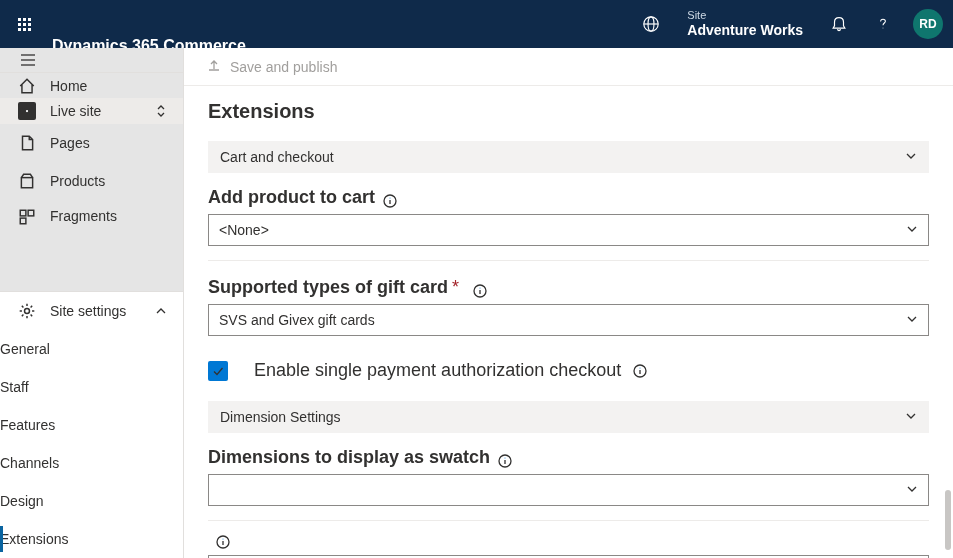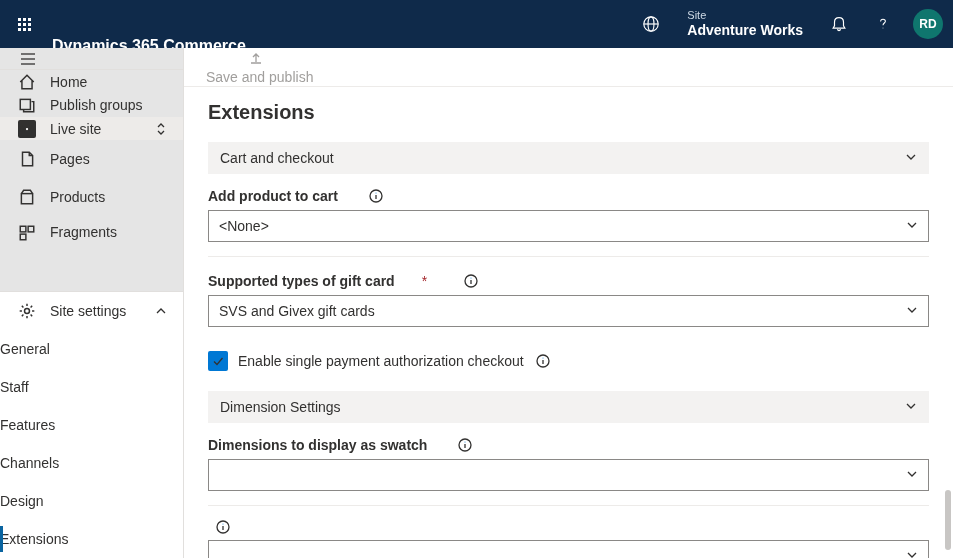--- a/index.html
+++ b/index.html
@@ -144,21 +144,20 @@
     border-bottom: 1px solid #edebe9;
     display: flex;
     align-items: center;
     padding-left: 22px;
   }
   .cmd {
     display: flex;
     align-items: center;
     color: #a19f9d;
     cursor: default;
-    flex-direction: column;
   }
   .cmd svg { width: 16px; height: 16px; margin-right: 8px; }
 
   .content {
     padding: 14px 24px 0 24px;
     overflow: auto;
     position: relative;
   }
   .page-title { font-size: 20px; font-weight: 600; margin-bottom: 18px; }
 
@@ -172,25 +171,24 @@
     align-items: center;
     padding: 0 12px;
     font-size: 14px;
     color: #323130;
     cursor: pointer;
   }
   .section-head .flex { flex: 1; }
   .field { margin-top: 14px; }
   .field-label {
     display: flex;
-    align-items: center;
-    font-size: 14px;
+    align-items: flex-end;
+    font-size: 18px;
     font-weight: 600;
     margin-bottom: 6px;
-    gap: 23px;
   }
   .field-label .req { color: #a4262c; margin-left: 4px; font-weight: 400;}
   .info-ico {
     width: 14px; height: 14px;
     margin-left: 8px;
     cursor: pointer;
     display: inline-flex;
     align-items: center;
     justify-content: center;
   }
@@ -216,21 +214,21 @@
   }
   .chkbox {
     width: 20px; height: 20px;
     background: #0078d4;
     border-radius: 2px;
     display: flex; align-items: center; justify-content: center;
     cursor: pointer;
     margin-right: 10px;
   }
   .chkbox svg { width: 14px; height: 14px; }
-  .chk-label { font-size: 14px; }
+  .chk-label { font-size: 18px; margin-left: 16px; }
 
   .hr { height: 1px; background: #edebe9; margin: 14px 0; }
   .scroll-thumb {
     position: absolute;
     right: 2px;
     bottom: 8px;
     width: 6px;
     height: 60px;
     background: #c8c6c4;
     border-radius: 3px;
@@ -295,29 +293,20 @@
 
     <div class="nav-item">
       <span class="ico">
           <svg viewBox="0 0 16 16">
             <path d="M2 8 L8 2 L14 8 M3.5 6.8 L3.5 14 L12.5 14 L12.5 6.8"></path>
           </svg>
         </span>
       <span class="txt">Home</span>
     </div>
 
-    <div class="nav-item">
-      <span class="ico">
-          <svg viewBox="0 0 16 16">
-            <rect x="2" y="3" width="9" height="9"></rect>
-            <path d="M5 12 L5 14 L14 14 L14 5 L12 5"></path>
-          </svg>
-        </span>
-      <span class="txt">Publish groups</span>
-    </div>
 
     <div class="nav-item selected">
       <span class="ico" style="background:#323130;border-radius:2px;">
           <svg viewBox="0 0 16 16" stroke="#fff">
             <path d="M4 5 C2.5 6.5 2.5 9.5 4 11 M12 5 C13.5 6.5 13.5 9.5 12 11 M6 6.5 C5.3 7.3 5.3 8.7 6 9.5 M10 6.5 C10.7 7.3 10.7 8.7 10 9.5"></path>
             <circle cx="8" cy="8" r="1" fill="#fff" stroke="none"></circle>
           </svg>
         </span>
       <span class="txt">Live site</span>
       <span class="exp"><svg viewBox="0 0 16 16">

